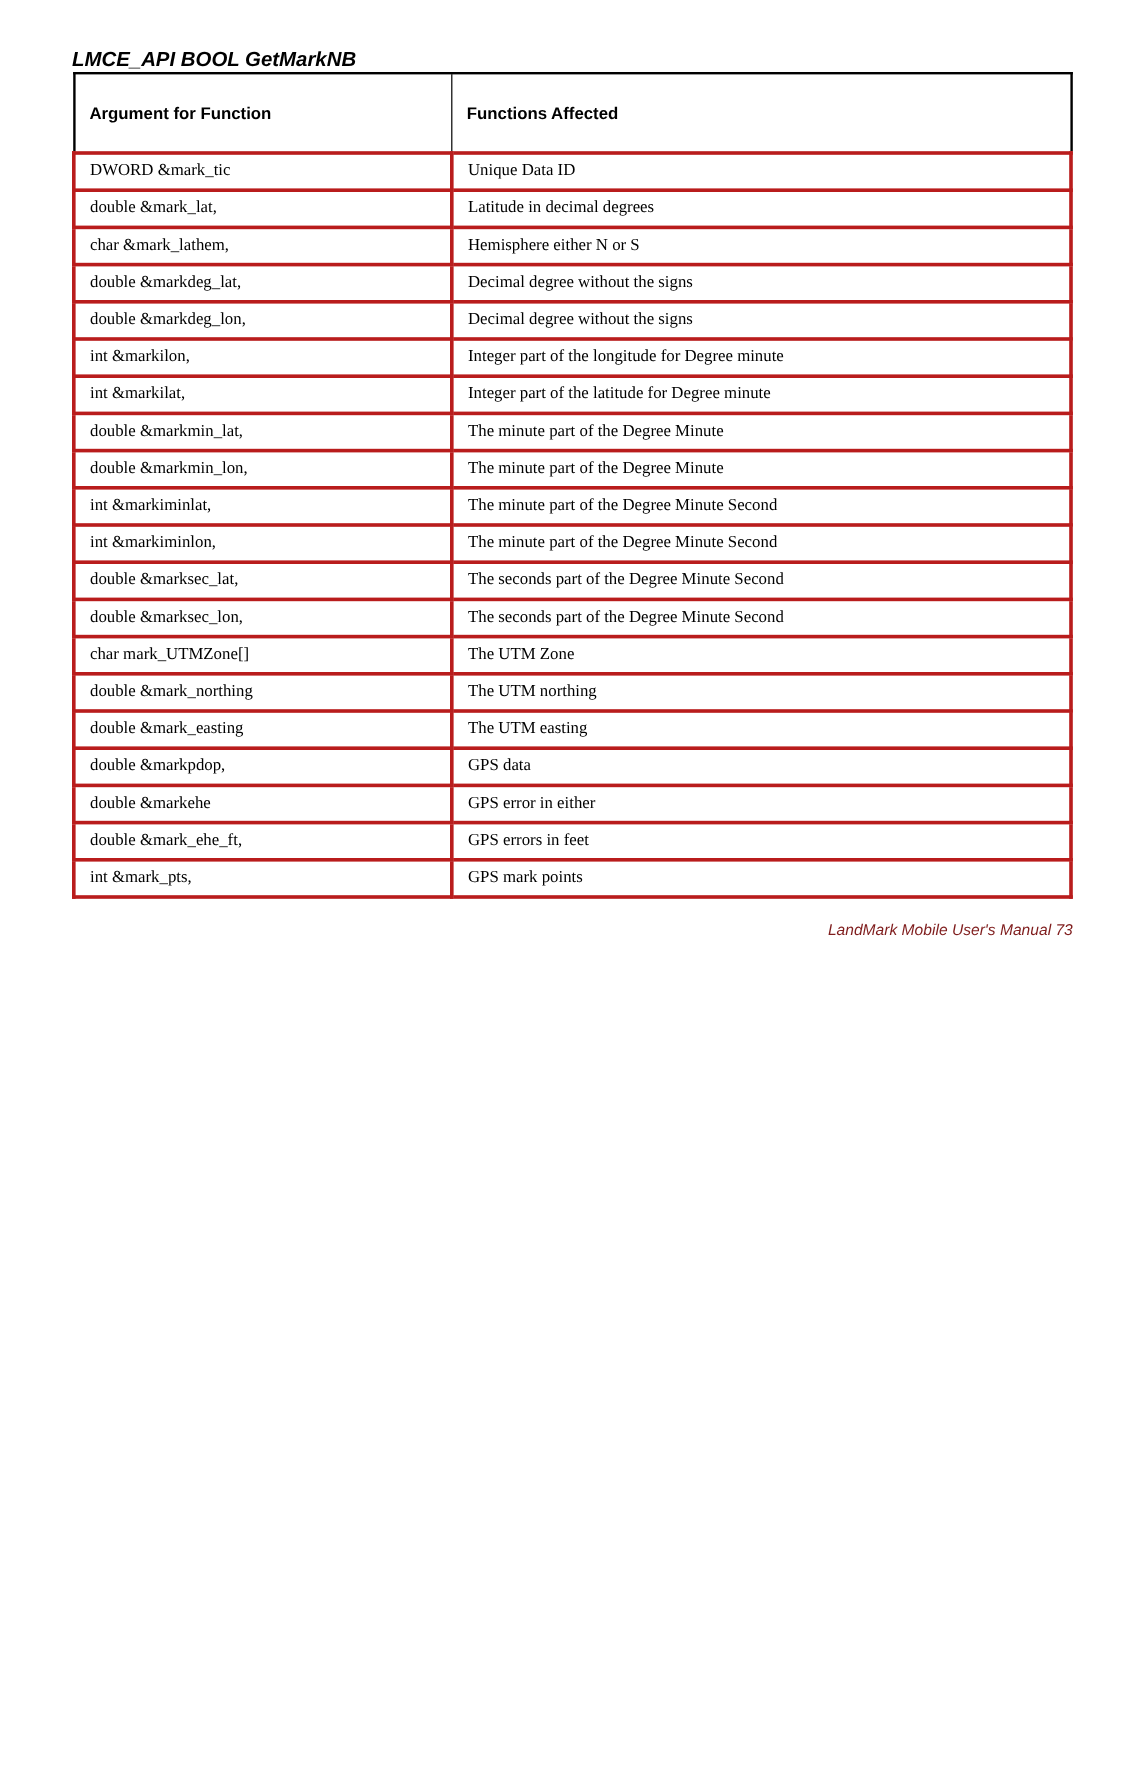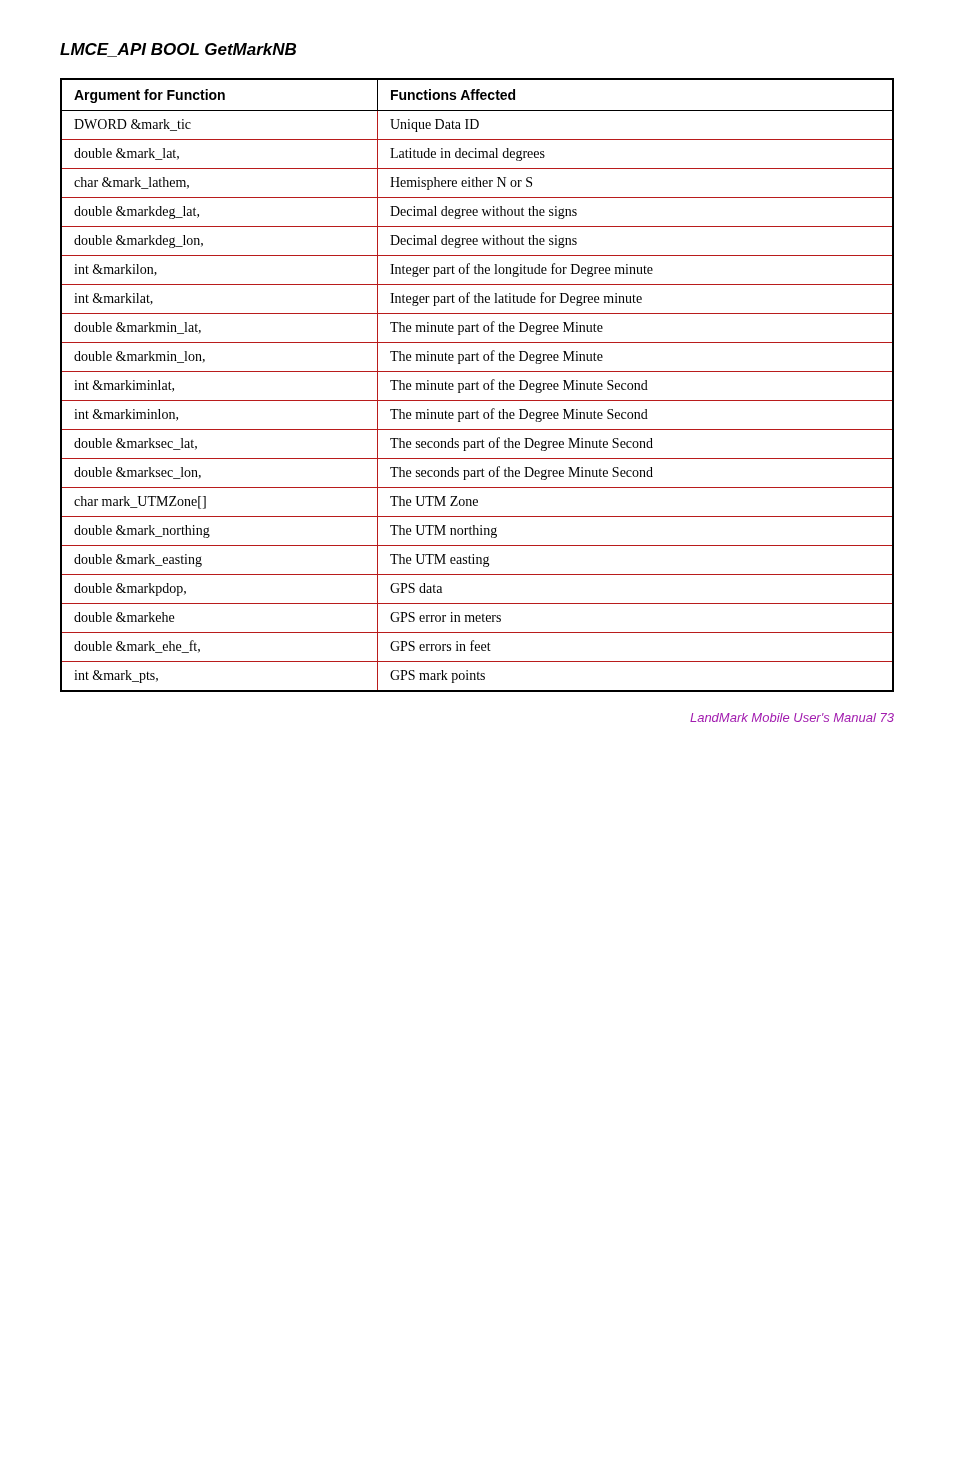--- a/index.html
+++ b/index.html
@@ -9,51 +9,50 @@
       font-size: 14px;
       color: #000;
       width: 954px;
       min-height: 1475px;
       padding: 40px 60px 60px 60px;
     }
     .page-title {
       font-style: italic;
       font-weight: bold;
       font-size: 17px;
-      margin-bottom: 18px;
       font-family: Arial, sans-serif;
     }
     table {
       width: 100%;
       border-collapse: collapse;
       border: 2px solid #000;
     }
     th {
       background: #fff;
       font-weight: bold;
       font-family: Arial, sans-serif;
       font-size: 14px;
       text-align: left;
-      padding: 7px 12px;
+      padding: 24px 12px;
       border: 1.5px solid #000;
     }
     td {
       padding: 6px 12px;
-      border: 1px solid #b91c1c;
+      border: 3px solid #b91c1c;
       vertical-align: top;
       font-size: 14px;
       font-family: Georgia, 'Times New Roman', serif;
     }
     tr:nth-child(even) td { background: #fff; }
     .footer {
       text-align: right;
       margin-top: 18px;
       font-style: italic;
       font-size: 13px;
-      color: #a21caf;
+      color: #7f1d1d;
       font-family: Arial, sans-serif;
     }
   </style>
 </head>
 <body>
 
 <div class="page-title">LMCE_API BOOL GetMarkNB</div>
 
 <table>
   <thead>
@@ -126,21 +125,21 @@
       <tr>
         <td>double &amp;mark_easting</td>
         <td>The UTM easting</td>
       </tr>
       <tr>
         <td>double &amp;markpdop,</td>
         <td>GPS data</td>
       </tr>
       <tr>
         <td>double &amp;markehe</td>
-        <td>GPS error in meters</td>
+        <td>GPS error in either</td>
       </tr>
       <tr>
         <td>double &amp;mark_ehe_ft,</td>
         <td>GPS errors in feet</td>
       </tr>
       <tr>
         <td>int &amp;mark_pts,</td>
         <td>GPS mark points</td>
       </tr>
     </tbody>

